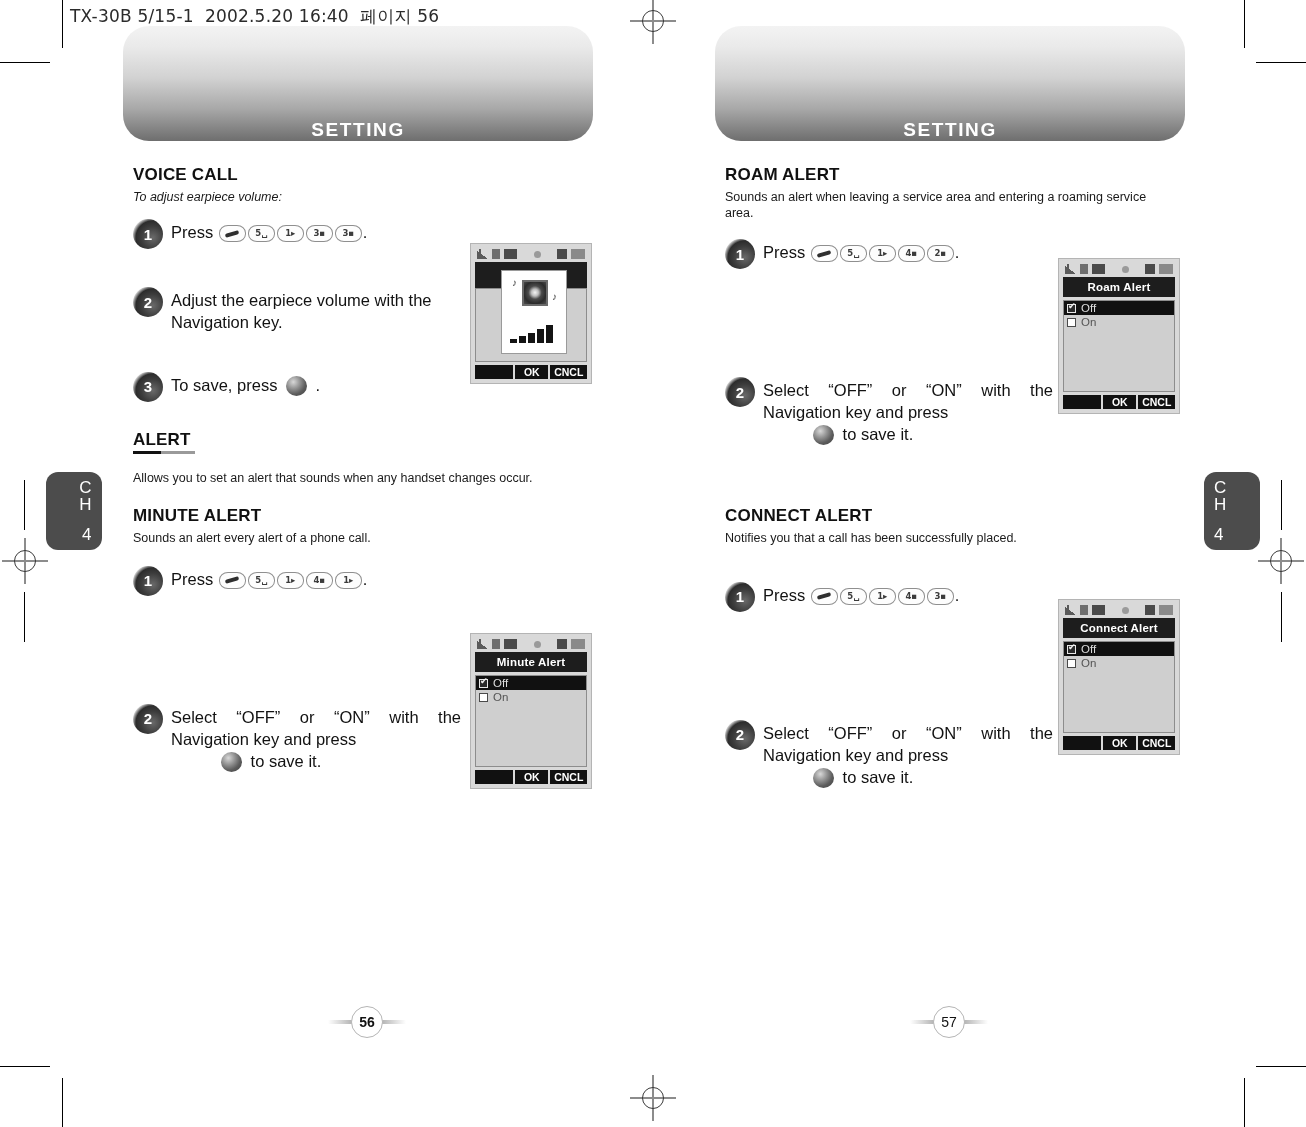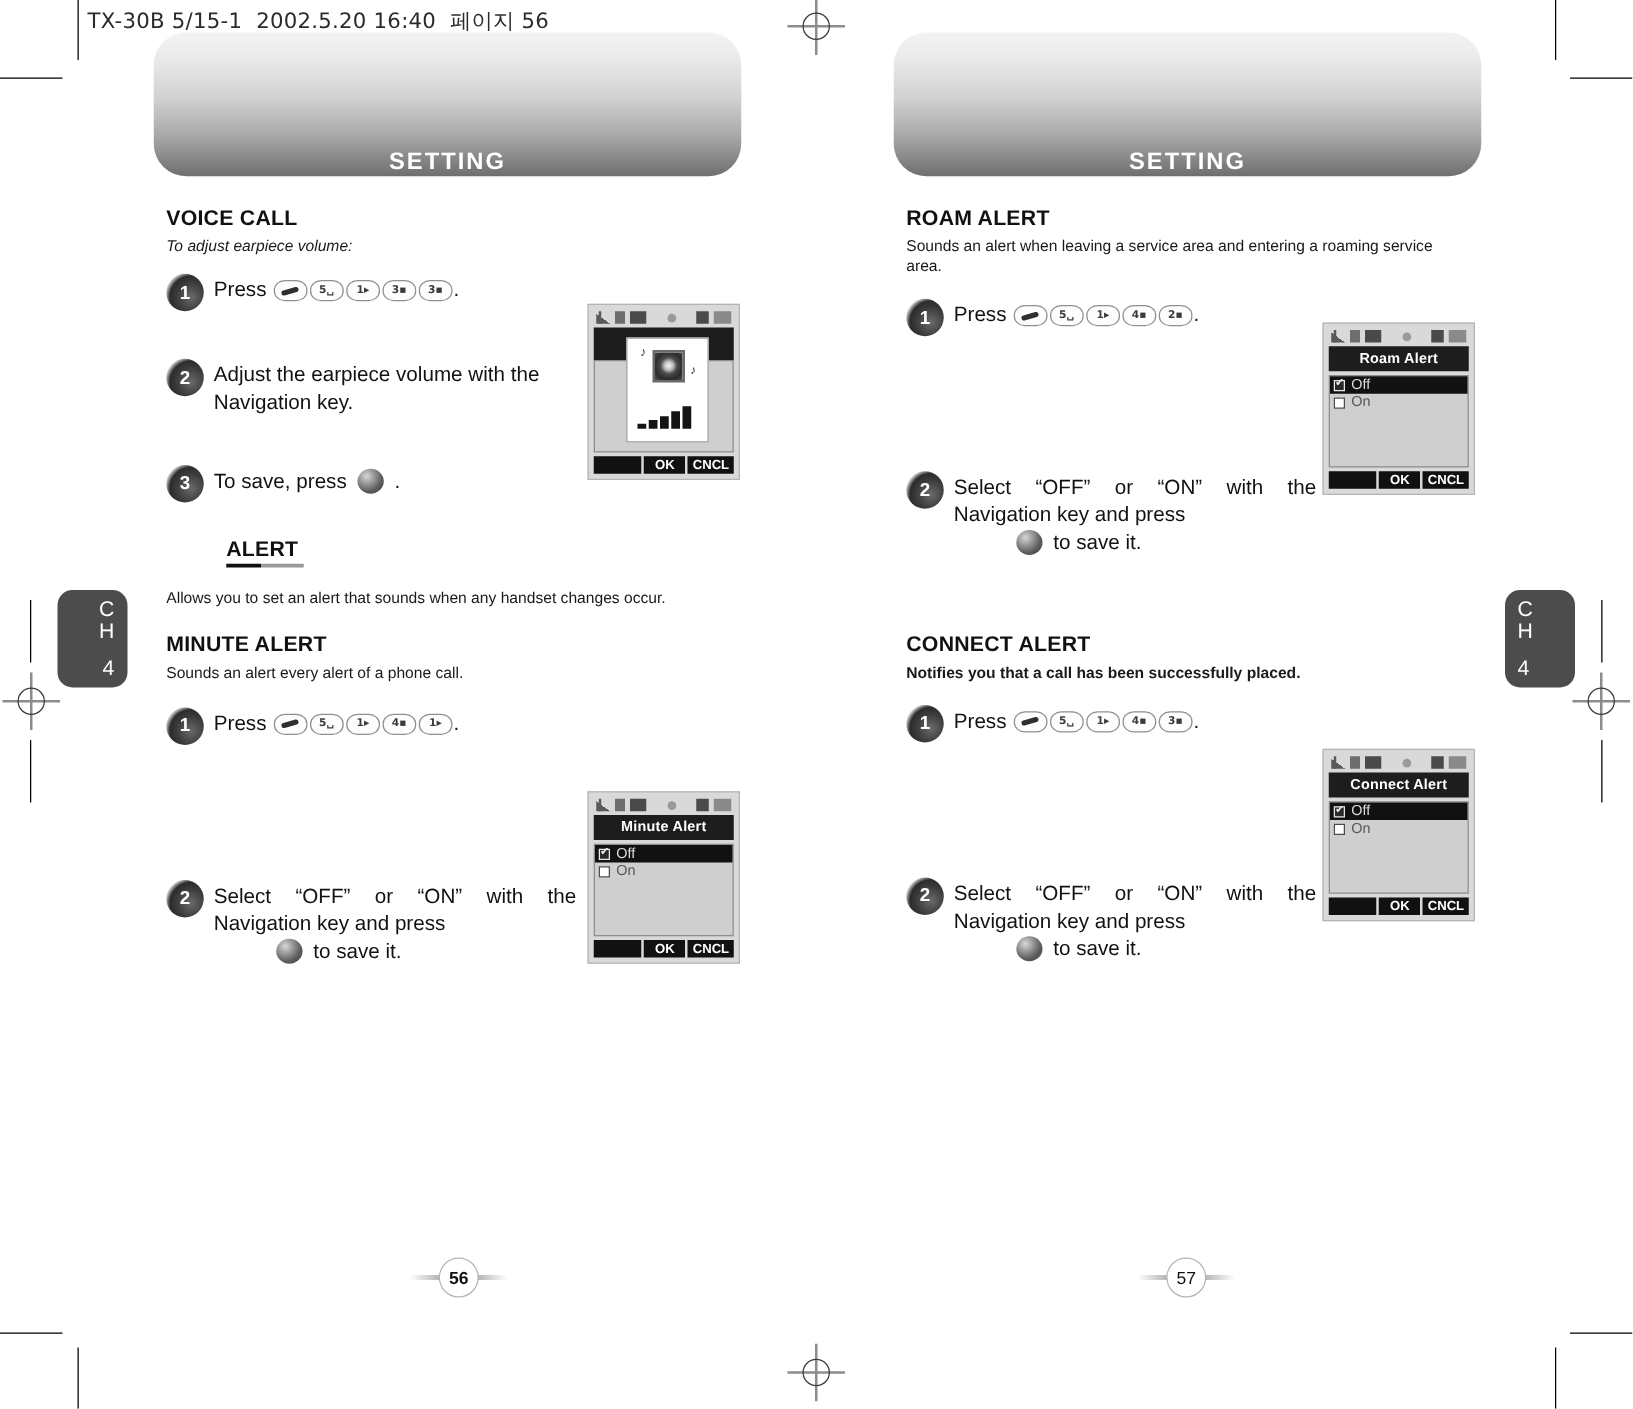--- a/index.html
+++ b/index.html
@@ -51,21 +51,21 @@
     letter-spacing: 1.6px; padding-bottom: 0;
   }
 
   .content { position: absolute; left: 85px; top: 165px; width: 470px; }
 
   .sec-title {
     font-size: 17px; font-weight: bold; color: #111;
     letter-spacing: .2px; margin-bottom: 4px;
   }
   .sec-title.underlined {
-    display: inline-block; padding-bottom: 4px; position: relative; margin-left: 48px;
+    display: inline-block; padding-bottom: 4px; position: relative;
   }
   .sec-title.underlined::after {
     content: ""; position: absolute; left: 0; bottom: 0; width: 62px; height: 3px;
     background: linear-gradient(to right, #111 0%, #111 45%, #9a9a9a 45%, #9a9a9a 100%);
   }
   .sec-desc {
     font-size: 12.5px; color: #1a1a1a; line-height: 1.28; margin-bottom: 4px;
   }
 
   
@@ -135,21 +135,21 @@
   .st-batt { width: 10px; height: 10px; background: #4a4a4a; }
   .st-batt.b2 { width: 14px; background: #8a8a8a; }
   .st-spacer { flex: 1 1 auto; }
 
   .ph-title {
     background: #1d1d1d; color: #fff; font-weight: bold;
     font-size: 11.5px; text-align: center; padding: 4px 2px; letter-spacing: .2px;
   }
   .ph-list {
     background: #cfcfcf; border: 1px solid #8d8d8d; margin-top: 3px;
-    height: 74px; padding: 0;
+    height: 92px; padding: 0;
   }
   .ph-row {
     display: flex; align-items: center; gap: 5px;
     font-size: 11.5px; color: #555; padding: 1px 3px;
   }
   .ph-row.sel { background: #111; color: #dedede; }
   .ph-cb {
     width: 9px; height: 9px; border: 1.4px solid #4a4a4a; background: #fff;
     position: relative; flex: 0 0 auto;
   }
@@ -424,21 +424,21 @@
           <div style="text-align:justify;text-align-last:justify;">Select “OFF” or “ON” with the</div>
           <div>Navigation key and press</div>
           <div style="padding-left:46px;">
             <span class="navball"></span>
             <span>to save it.</span>
           </div>
         </div>
       </div>
 
       <div class="sec-title">CONNECT ALERT</div>
-      <div class="sec-desc" style="margin-bottom:18px;font-weight:bold;">Notifies you that a call has been successfully placed.</div>
+      <div class="sec-desc" style="margin-bottom:36px;">Notifies you that a call has been successfully placed.</div>
 
       <div class="step" style="margin-bottom:108px;">
         <div class="step-num">1</div>
         <div class="step-body">
           <span>Press</span>
           <span class="keyico send"><span class="kg"></span></span><span class="keyico"><span class="kg">5␣</span></span><span class="keyico"><span class="kg">1▸</span></span><span class="keyico"><span class="kg">4▪</span></span><span class="keyico"><span class="kg">3▪</span></span><span>.</span>
         </div>
       </div>
 
       <div class="step">

